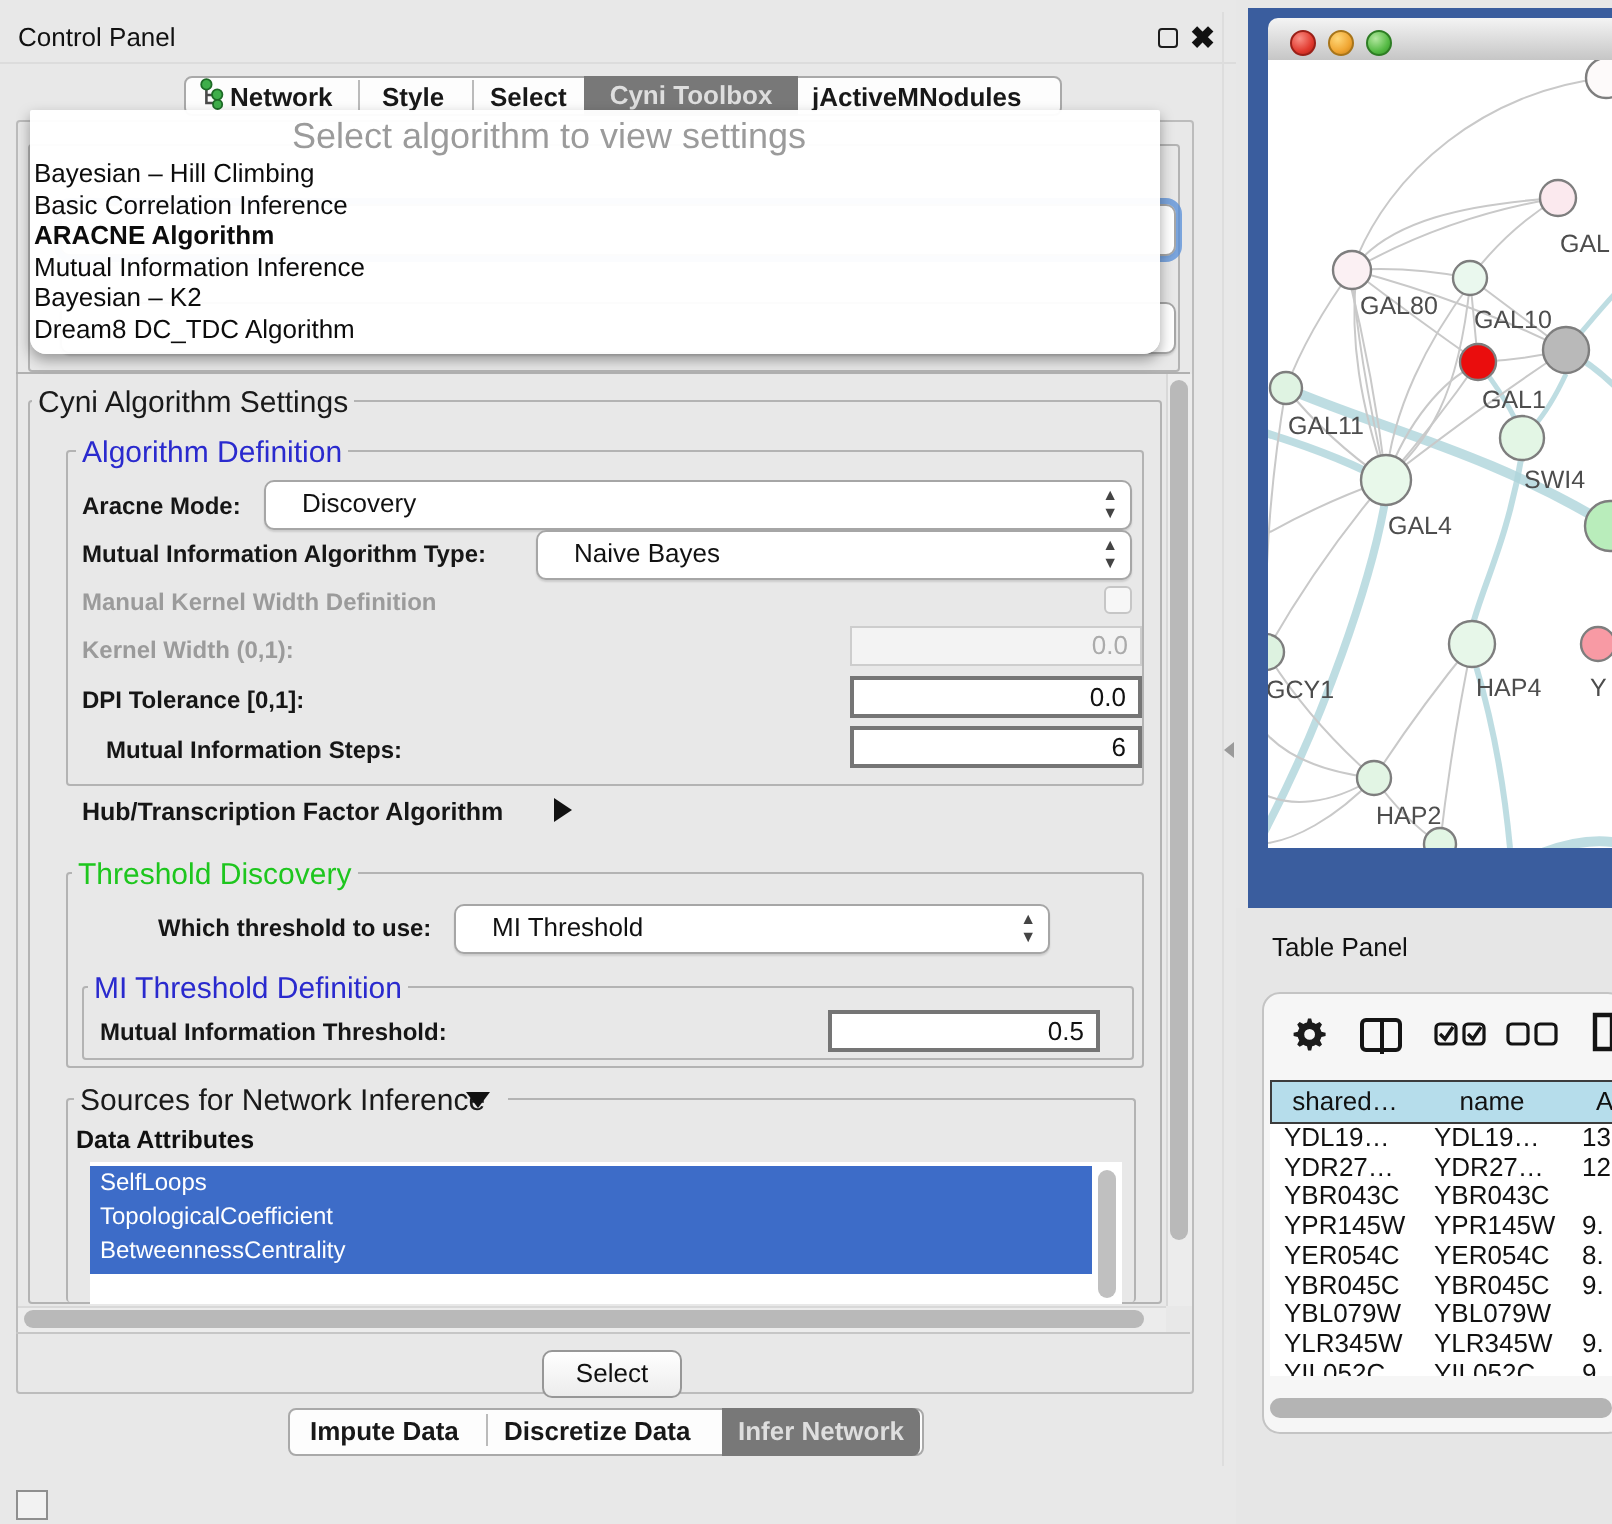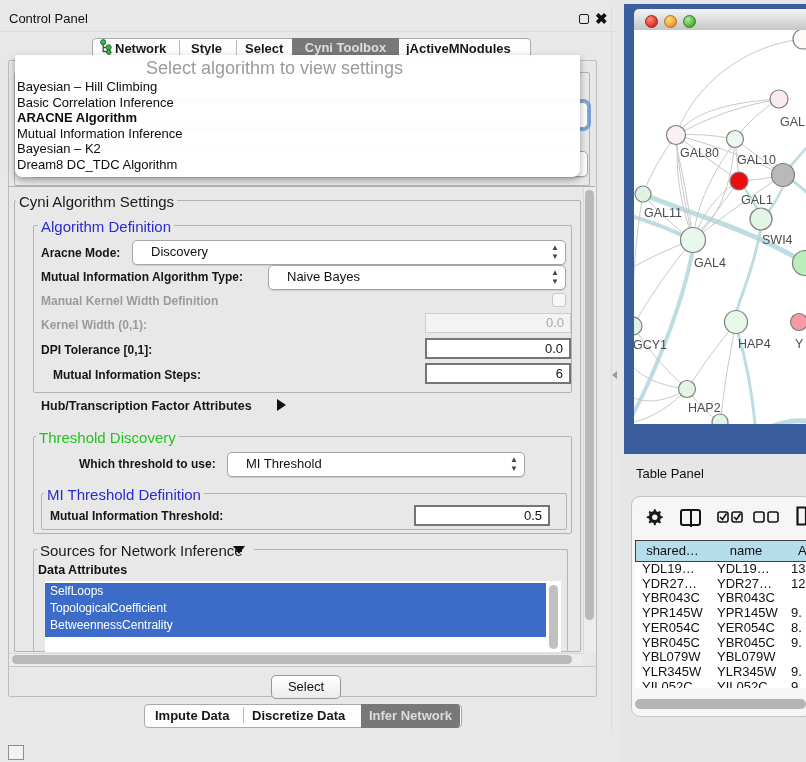--- a/index.html
+++ b/index.html
@@ -73,21 +73,21 @@
     <span class="ar">▲<br>▼</span>
   </div>
 <div class="glbl" style="left:41px;top:294px;">Manual Kernel Width Definition</div>
 <div class="abs" style="left:552px;top:293px;width:12px;height:12px;border:1.5px solid #c6c6c6;border-radius:3px;background:#f7f7f7;"></div>
 <div class="glbl" style="left:41px;top:318px;">Kernel Width (0,1):</div>
 <div class="fldd" style="left:425px;top:313px;width:138px;height:18px;line-height:18px;padding-right:6px;">0.0</div>
 <div class="lbl" style="left:41px;top:343px;">DPI Tolerance [0,1]:</div>
 <div class="fld" style="left:425px;top:338px;width:136px;height:17px;line-height:17px;padding-right:6px;">0.0</div>
 <div class="lbl" style="left:41px;top:368px;margin-left:12px;">Mutual Information Steps:</div>
 <div class="fld" style="left:425px;top:363px;width:136px;height:17px;line-height:17px;padding-right:6px;">6</div>
-<div class="lbl" style="left:41px;top:399px;font-size:12.5px;">Hub/Transcription Factor Attributes</div>
+<div class="lbl" style="left:41px;top:399px;font-size:12.5px;">Hub/Transcription Factor Algorithm</div>
 <div class="abs" style="left:277px;top:399px;width:0;height:0;border-left:9px solid #111;border-top:6px solid transparent;border-bottom:6px solid transparent;"></div>
 <div class="tbox" style="left:33px;top:436px;width:537px;height:96px;"></div>
 <div class="tboxlab" style="left:36px;top:429px;color:#1ec61e;">Threshold Discovery</div>
 <div class="lbl" style="left:79px;top:457px;">Which threshold to use:</div>
 <div class="combo" style="left:227px;top:452px;width:296px;height:23px;">
     <span style="position:absolute;left:18px;top:3px;">MI Threshold</span>
     <span class="ar">▲<br>▼</span>
   </div>
 <div class="tbox" style="left:41px;top:493px;width:524px;height:35px;"></div>
 <div class="tboxlab" style="left:44px;top:486px;color:#2a2ace;">MI Threshold Definition</div>

